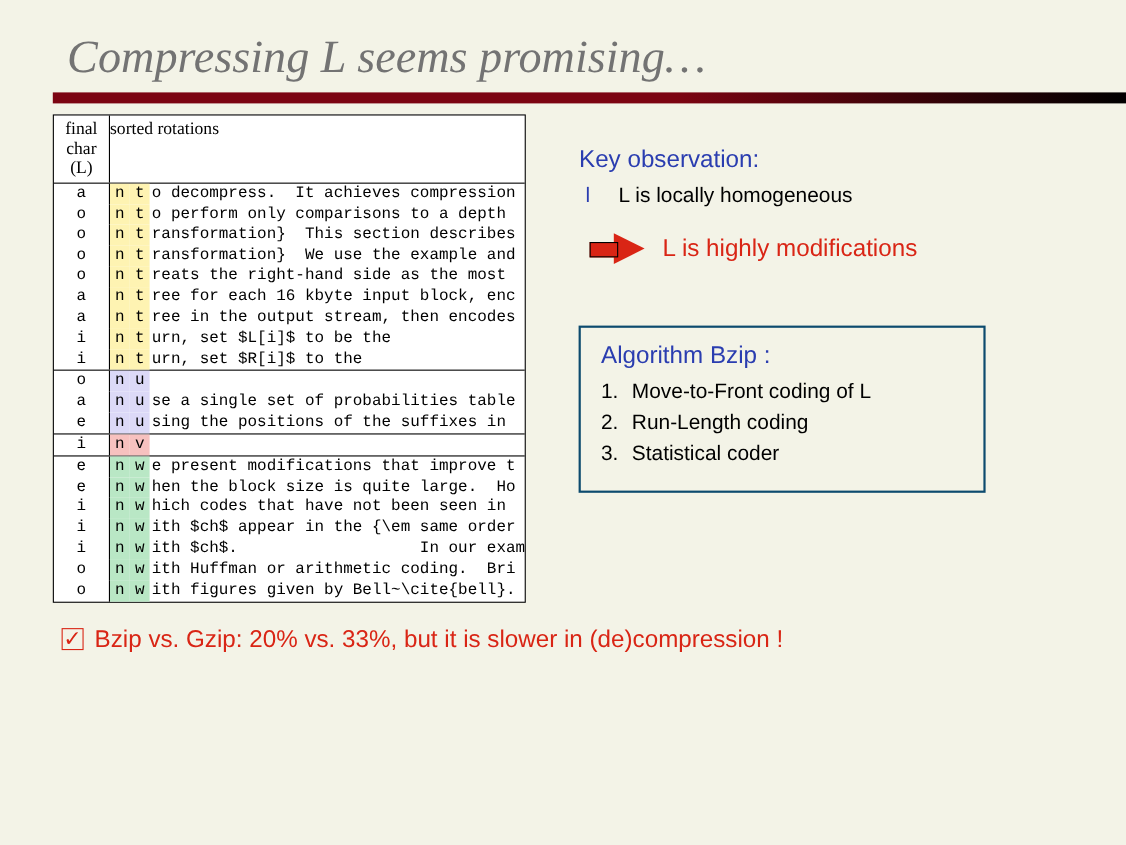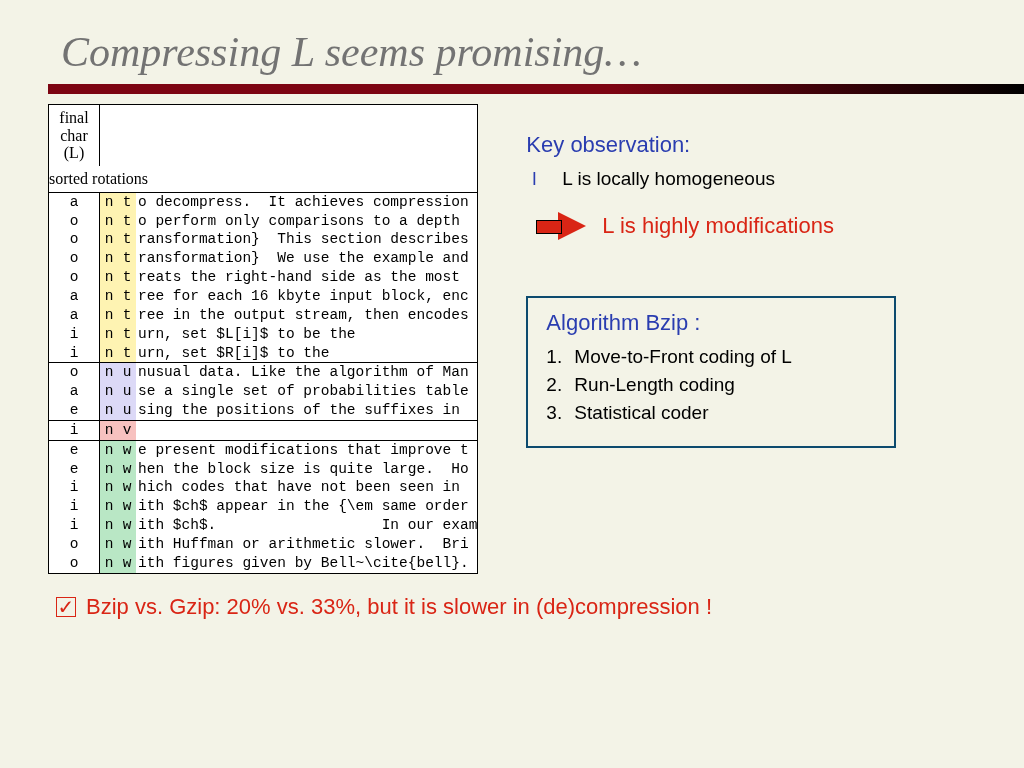--- a/index.html
+++ b/index.html
@@ -18,21 +18,21 @@
   margin: 0 0 8px 13px;
   font-style: italic;
 }
 .rule {
   height: 10px;
   margin: 0 -48px 10px 0;
   background: linear-gradient(90deg,#7c0412 0%, #7c0412 58%, #000 100%);
 }
 .columns { display:flex; flex-direction:row; }
 .table-wrap { border:1px solid #000; background:#fff; }
-.table-head { display:flex; border-bottom:1px solid #000; font-family: Georgia, serif; flex-direction: column; }
+.table-head { display:flex; border-bottom:1px solid #000; font-family: Georgia, serif; }
 .th-left  { width:50px; text-align:center; font-size:16px; border-right:1px solid #000; padding:4px 0; line-height:1.1;}
 .th-right { flex:1; text-align:left; font-size:16px; padding:4px 0;}
 .row { display:flex; font-family: "Courier New", monospace; font-size:14.5px; line-height:1.3; }
 .c1 { width:50px; text-align:center; border-right:1px solid #000; }
 .c2a { width:18px; text-align:center; }
 .c2b { width:18px; text-align:center; }
 .rest { flex:1; padding-left:2px; white-space:pre; overflow:hidden; }
 .hl-y .c2a{ background:#fef3b2; }
 .hl-y .c2b{ background:#fef3b2; }
 .hl-p .c2a{ background:#dcd9f7; }
@@ -154,21 +154,20 @@
           <div class="row hl-y">
             <span class="c1">i</span>
             <span class="c2a">n</span>
             <span class="c2b">t</span>
             <span class="rest">urn, set $R[i]$ to the</span>
           </div>
           <div class="row hl-p sep">
             <span class="c1">o</span>
             <span class="c2a">n</span>
             <span class="c2b">u</span>
-            <span class="rest">nusual data. Like the algorithm of Man</span>
           </div>
           <div class="row hl-p">
             <span class="c1">a</span>
             <span class="c2a">n</span>
             <span class="c2b">u</span>
             <span class="rest">se a single set of probabilities table</span>
           </div>
           <div class="row hl-p">
             <span class="c1">e</span>
             <span class="c2a">n</span>
@@ -207,21 +206,21 @@
           <div class="row hl-g">
             <span class="c1">i</span>
             <span class="c2a">n</span>
             <span class="c2b">w</span>
             <span class="rest">ith $ch$.                   In our exam</span>
           </div>
           <div class="row hl-g">
             <span class="c1">o</span>
             <span class="c2a">n</span>
             <span class="c2b">w</span>
-            <span class="rest">ith Huffman or arithmetic slower.  Bri</span>
+            <span class="rest">ith Huffman or arithmetic coding.  Bri</span>
           </div>
           <div class="row hl-g">
             <span class="c1">o</span>
             <span class="c2a">n</span>
             <span class="c2b">w</span>
             <span class="rest">ith figures given by Bell~\cite{bell}.</span>
           </div>
         </div>
     </div>
 

